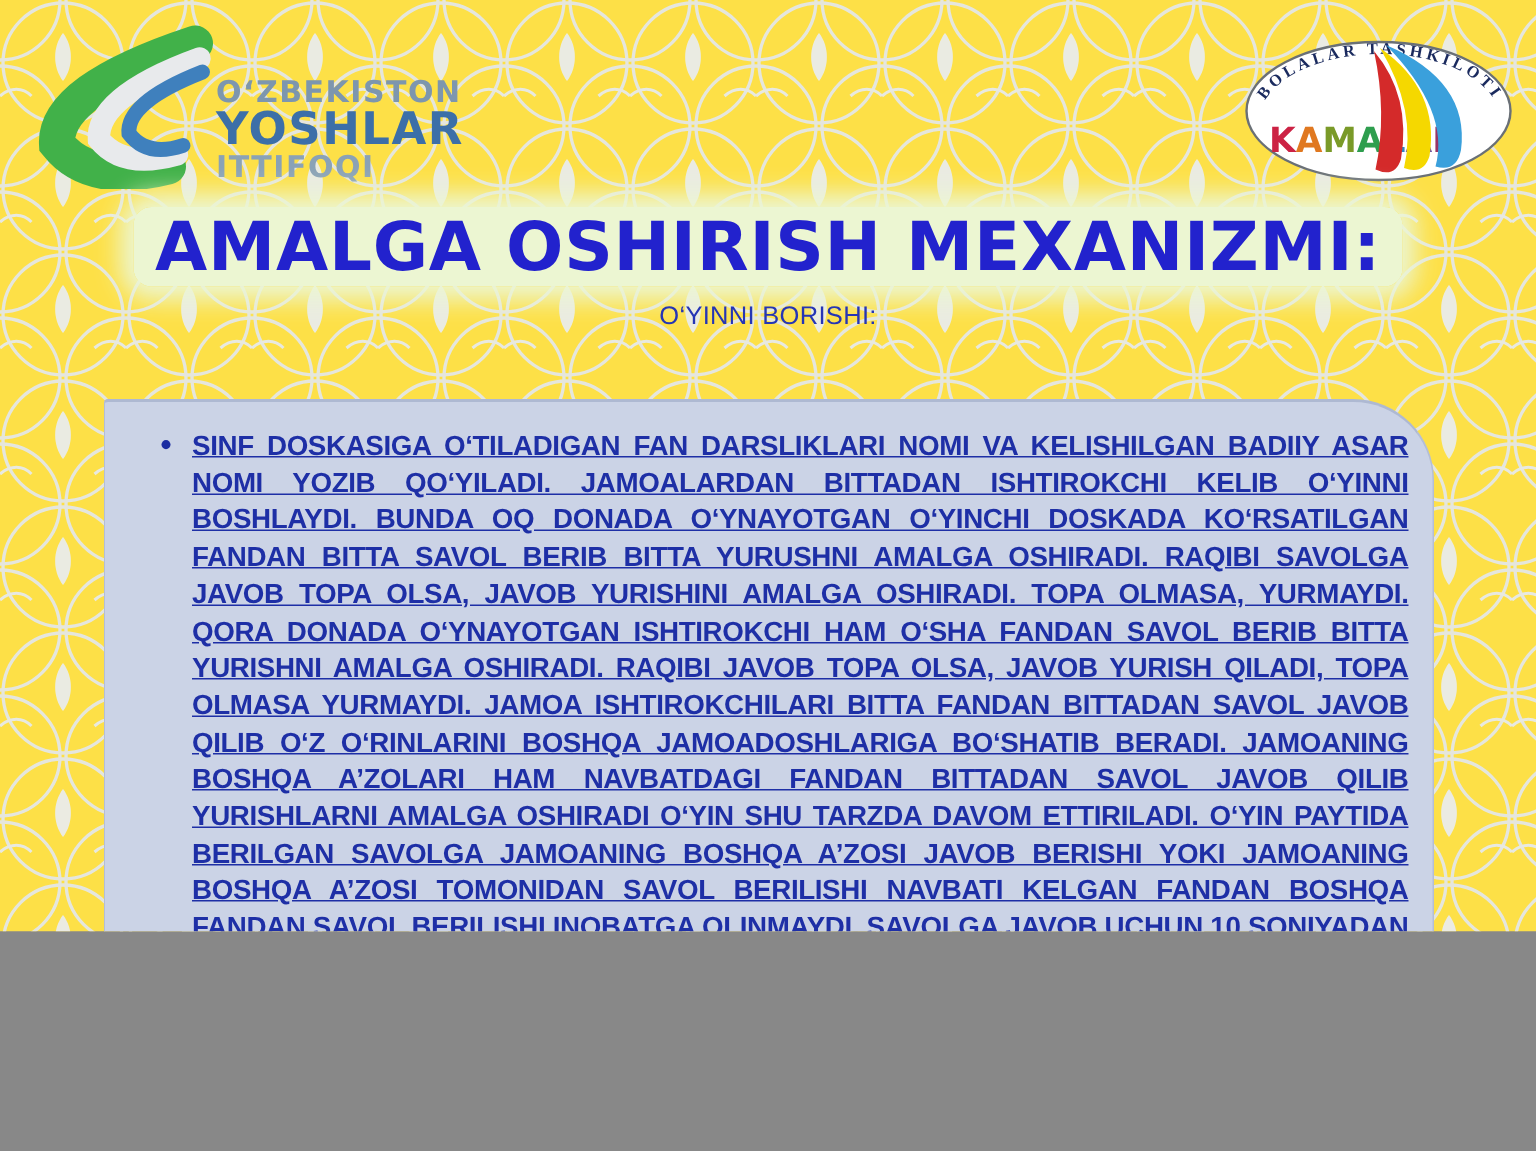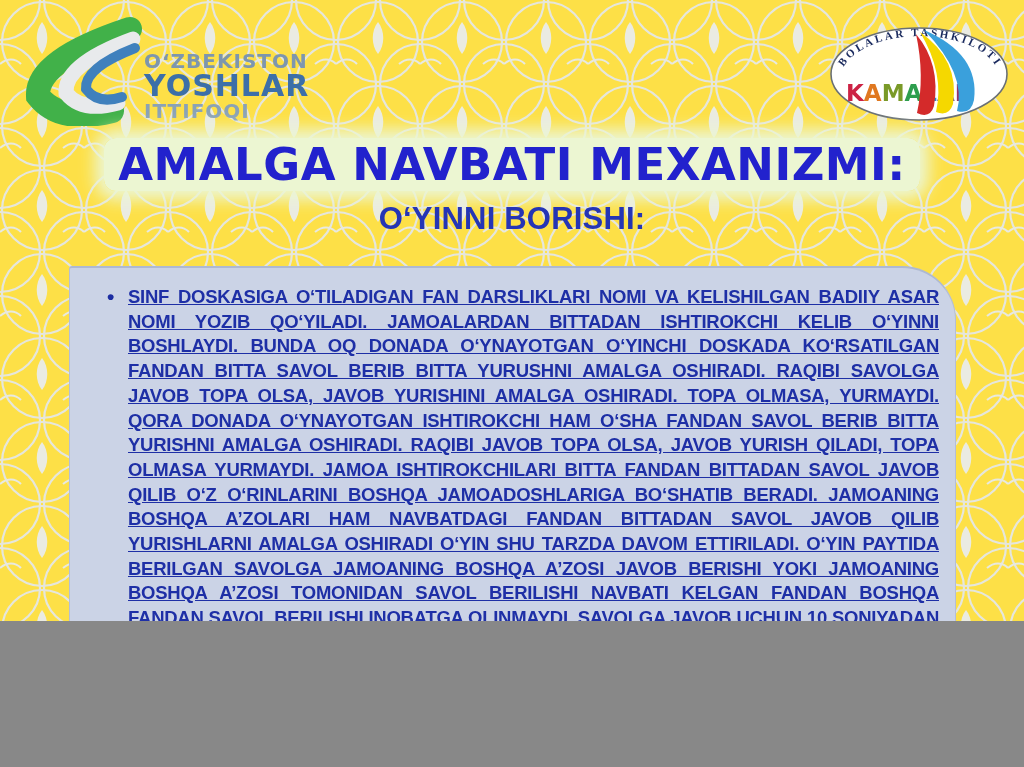--- a/index.html
+++ b/index.html
@@ -17,21 +17,21 @@
     position:absolute;left:0;top:136px;width:1024px;text-align:center;
     font-family:"DejaVu Sans",sans-serif;font-weight:bold;font-size:45px;
     color:#2222cd;letter-spacing:.5px;line-height:58px;
   }
   .title .halo{
     background:#ecf6d2;border-radius:12px;padding:0 14px;
     box-shadow:0 0 16px 9px #ecf6d2;
   }
   .subtitle{
     position:absolute;left:0;top:201px;width:1024px;text-align:center;
-    font-weight:bold;font-size:31px;color:#2535b5;letter-spacing:.2px;
+    font-weight:normal;font-size:17px;color:#2535b5;letter-spacing:.2px;
   }
   
   .content-box{
     position:absolute;left:69px;top:266px;width:887px;height:434px;
     background:#cbd3e6;border:1px solid #b4bed6;border-top:2px solid #aeb9d2;
     border-radius:3px 54px 64px 3px;box-sizing:border-box;
   }
   .bullet{
     position:absolute;left:37px;top:17px;font-size:21px;font-weight:bold;color:#1c2da2;
   }
@@ -87,21 +87,21 @@
     </text>
     <text x="22" y="85" font-family="DejaVu Sans, sans-serif" font-size="23" font-weight="bold" letter-spacing="0"><tspan fill="#cc2244">K</tspan><tspan fill="#e07820">A</tspan><tspan fill="#7a9a28">M</tspan><tspan fill="#2e9e4e">A</tspan><tspan fill="#2e86c0">L</tspan><tspan fill="#6a4fa0">A</tspan><tspan fill="#993366">K</tspan></text>
     <g>
       <path d="M100,14 Q156,38 150,84 Q147,99 133,95 Q143,58 100,14 Z" fill="#3aa0dc"></path>
       <path d="M96,16 Q136,44 129,88 Q125,101 112,96 Q121,58 96,16 Z" fill="#f5d800"></path>
       <path d="M92,18 Q117,48 110,90 Q106,103 93,97 Q101,60 92,18 Z" fill="#d42a2a"></path>
     </g>
   </svg>
 
   <div class="title">
-    <span class="halo">AMALGA NAVBATI MEXANIZMI:</span>
+    <span class="halo">AMALGA OSHIRISH MEXANIZMI:</span>
   </div>
   <div class="subtitle">O‘YINNI BORISHI:</div>
 
   <div class="content-box">
     <div class="bullet">•</div>
     <div class="body-text">SINF DOSKASIGA O‘TILADIGAN FAN DARSLIKLARI NOMI VA KELISHILGAN BADIIY ASAR NOMI YOZIB QO‘YILADI. JAMOALARDAN BITTADAN ISHTIROKCHI KELIB O‘YINNI BOSHLAYDI. BUNDA OQ DONADA O‘YNAYOTGAN O‘YINCHI DOSKADA KO‘RSATILGAN FANDAN BITTA SAVOL BERIB BITTA YURUSHNI AMALGA OSHIRADI. RAQIBI SAVOLGA JAVOB TOPA OLSA, JAVOB YURISHINI AMALGA OSHIRADI. TOPA OLMASA, YURMAYDI. QORA DONADA O‘YNAYOTGAN ISHTIROKCHI HAM O‘SHA FANDAN SAVOL BERIB BITTA YURISHNI AMALGA OSHIRADI. RAQIBI JAVOB TOPA OLSA, JAVOB YURISH QILADI, TOPA OLMASA YURMAYDI. JAMOA ISHTIROKCHILARI BITTA FANDAN BITTADAN SAVOL JAVOB QILIB O‘Z O‘RINLARINI BOSHQA JAMOADOSHLARIGA BO‘SHATIB BERADI. JAMOANING BOSHQA A’ZOLARI HAM NAVBATDAGI FANDAN BITTADAN SAVOL JAVOB QILIB YURISHLARNI AMALGA OSHIRADI O‘YIN SHU TARZDA DAVOM ETTIRILADI. O‘YIN PAYTIDA BERILGAN SAVOLGA JAMOANING BOSHQA A’ZOSI JAVOB BERISHI YOKI JAMOANING BOSHQA A’ZOSI TOMONIDAN SAVOL BERILISHI NAVBATI KELGAN FANDAN BOSHQA FANDAN SAVOL BERILISHI INOBATGA OLINMAYDI. SAVOLGA JAVOB UCHUN 10 SONIYADAN ORTIQ VAQT SO‘RALISHI INOBATGA OLINMAYDI.</div>
   </div>
 
   <svg class="clipart" viewBox="0 0 238 175" xmlns="http://www.w3.org/2000/svg">
     <circle cx="219" cy="252" r="221" fill="#ffffff"></circle>

